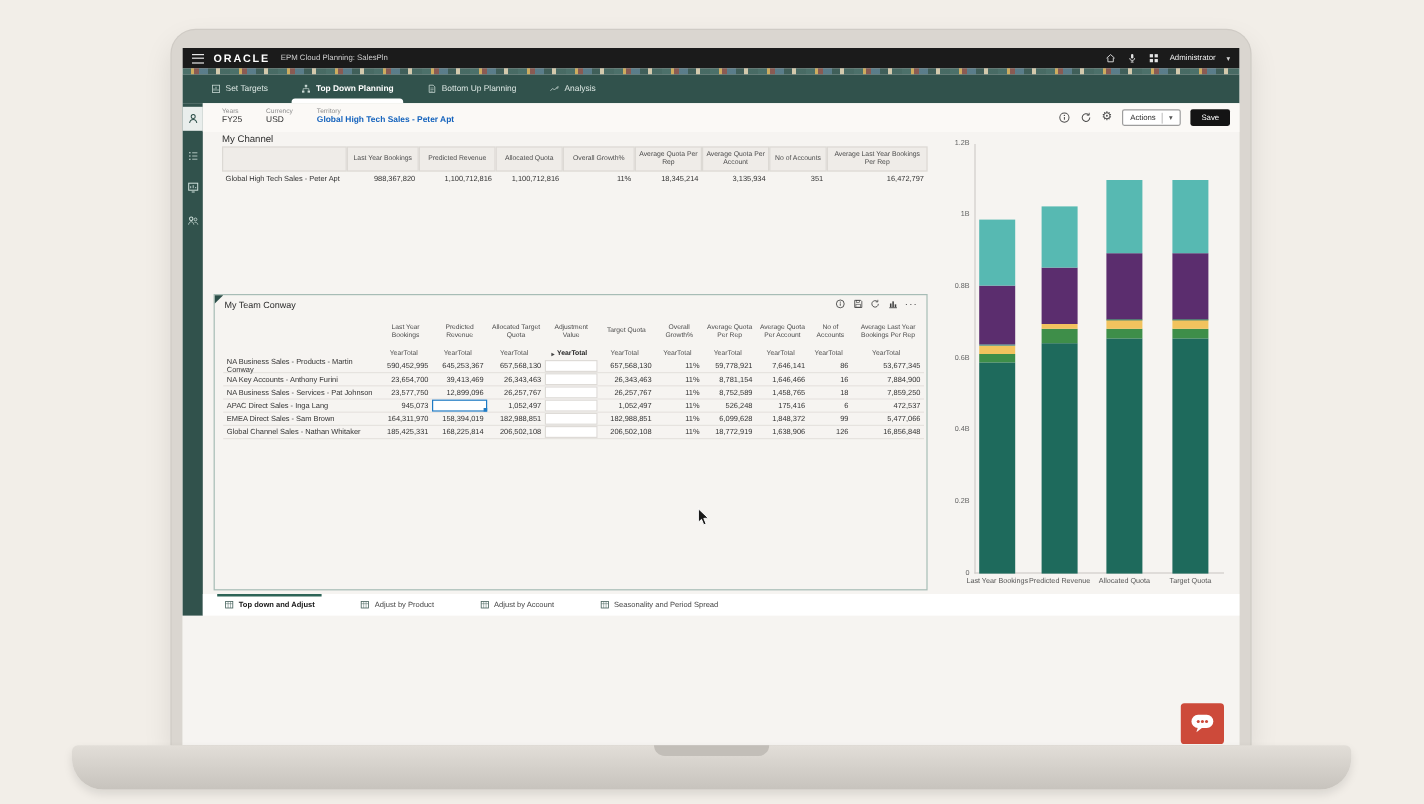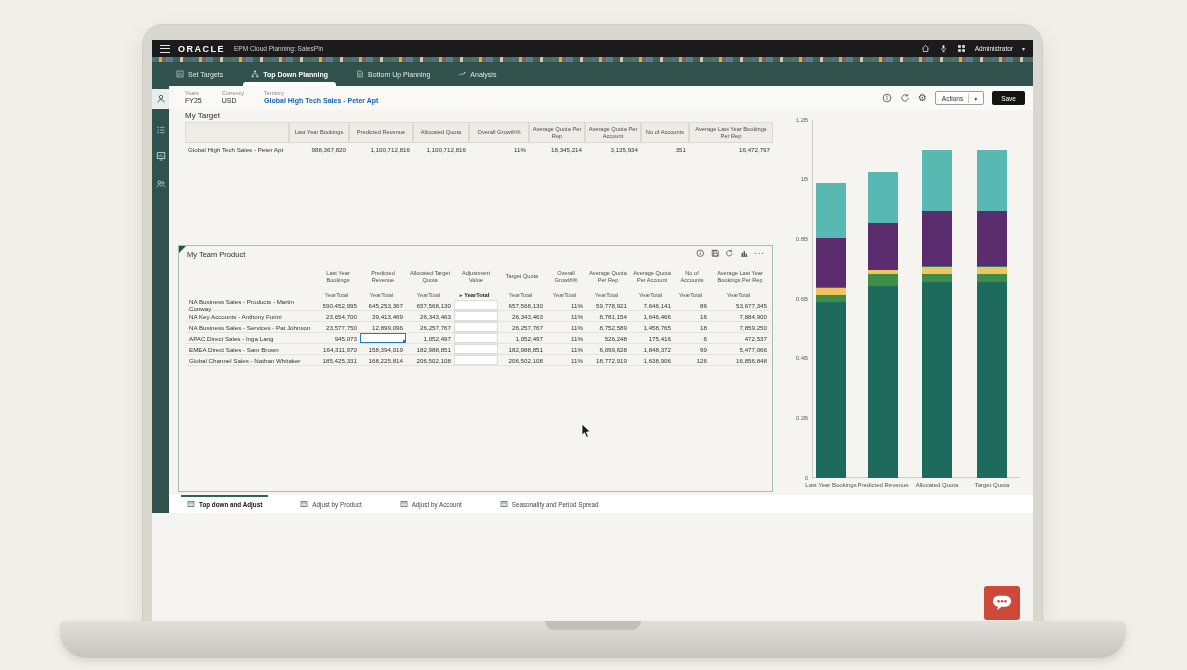--- a/index.html
+++ b/index.html
@@ -251,21 +251,21 @@
           <span class="gear-glyph">⚙</span>
           <span class="btn-actions">
             <span>Actions</span>
             <span class="sep"></span>
             <span class="caret" style="color:#555">▾</span>
           </span>
           <span class="btn-save">Save</span>
         </span>
       </div>
 
-      <div class="sect-title" style="left:33px; top:71px;">My Target</div>
+      <div class="sect-title" style="left:33px; top:71px;">My Channel</div>
       <div class="mt-table" id="mt-table">
           <div class="trow">
             <div class="tcell mt-h" style="width: 104px;"></div>
             <div class="tcell mt-h" style="width: 60px;">Last Year Bookings</div>
             <div class="tcell mt-h" style="width: 64px;">Predicted Revenue</div>
             <div class="tcell mt-h" style="width: 56px;">Allocated Quota</div>
             <div class="tcell mt-h" style="width: 60px;">Overall Growth%</div>
             <div class="tcell mt-h" style="width: 56px;">Average Quota Per Rep</div>
             <div class="tcell mt-h" style="width: 56px;">Average Quota Per Account</div>
             <div class="tcell mt-h" style="width: 48px;">No of Accounts</div>
@@ -278,21 +278,21 @@
             <div class="tcell" style="width: 56px;">1,100,712,816</div>
             <div class="tcell" style="width: 60px;">11%</div>
             <div class="tcell" style="width: 56px;">18,345,214</div>
             <div class="tcell" style="width: 56px;">3,135,934</div>
             <div class="tcell" style="width: 48px;">351</div>
             <div class="tcell" style="width: 84px;">16,472,797</div>
           </div>
         </div>
 
       <div class="panel">
-        <div class="panel-title">My Team Product</div>
+        <div class="panel-title">My Team Conway</div>
         <div class="panel-icons" id="panel-icons">
             <span class="gicon">
               <svg viewBox="0 0 12 12">
                 <circle cx="6" cy="6" r="4.6" fill="none" stroke="currentColor"></circle>
                 <path d="M6 5.4v2.8" stroke="currentColor"></path>
                 <circle cx="6" cy="3.8" r="0.7" fill="currentColor"></circle>
               </svg>
             </span>
             <span class="gicon">
               <svg viewBox="0 0 12 12">

